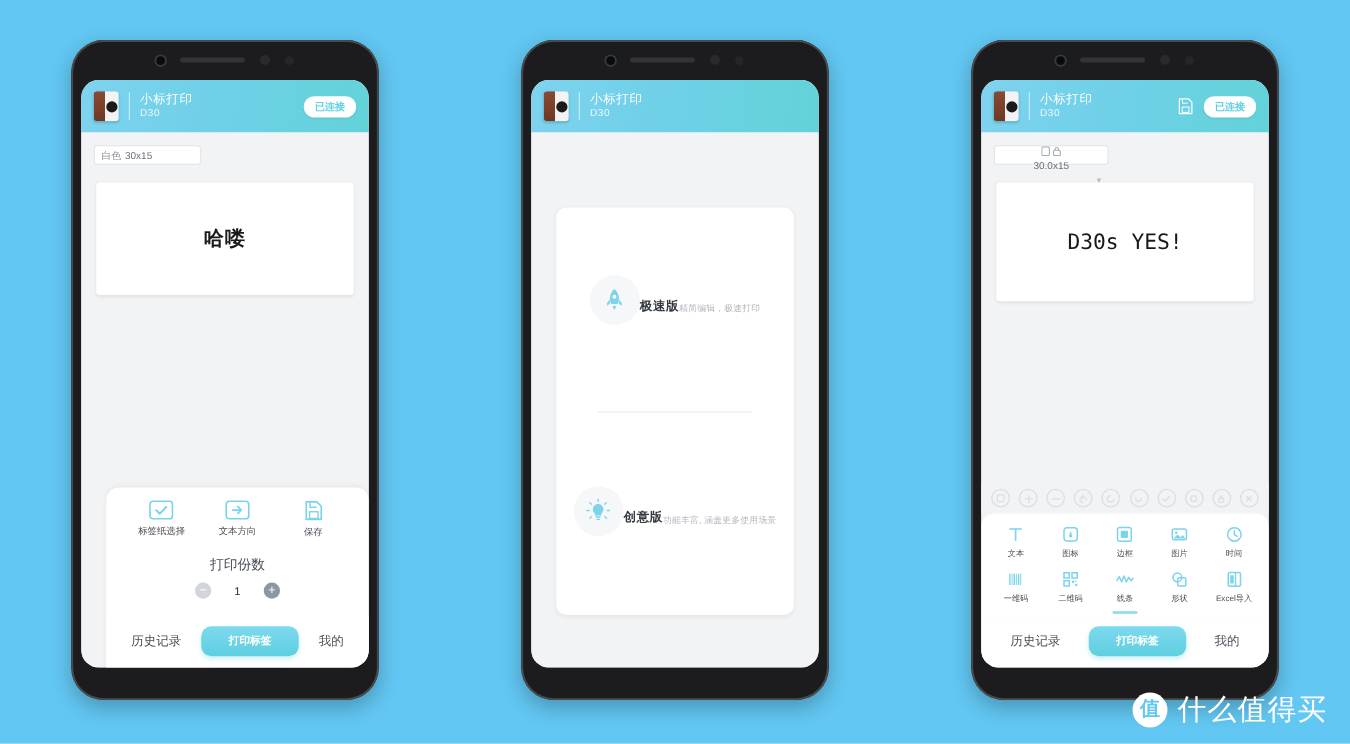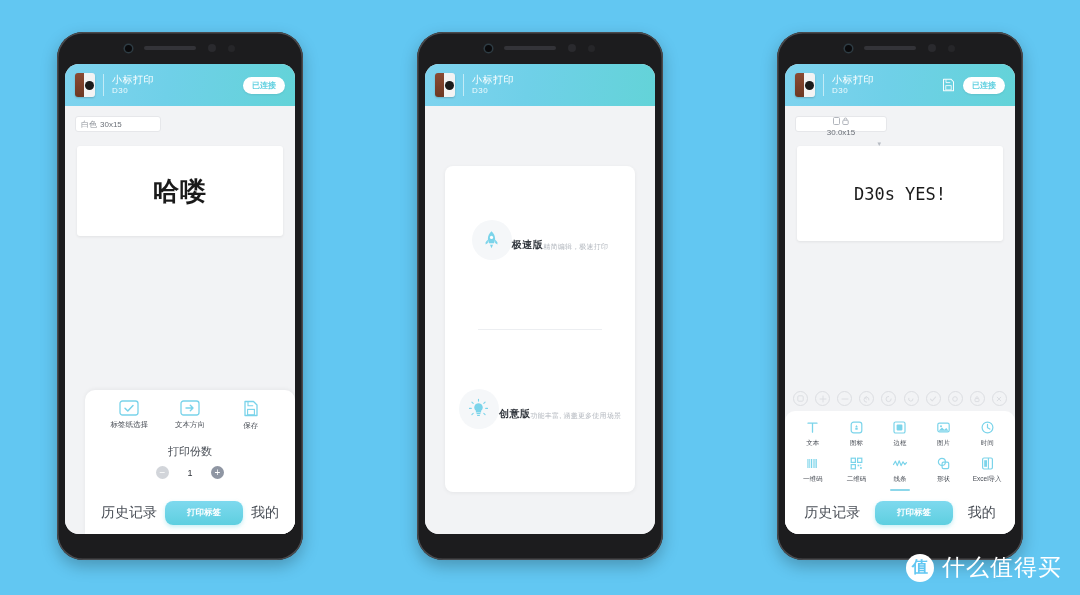--- a/index.html
+++ b/index.html
@@ -123,21 +123,21 @@
   .paper-select.wide { width: 92px; flex-direction: column; }
   .ps-mini { display: flex; gap: 2px; align-items: center; }
   .ps-chevron { margin-left: auto; font-size: 7px; color: #b7bcc3; }
   .label-canvas {
     margin: 4px 12px 0 12px;
     background: #ffffff;
     border-radius: 3px;
     display: flex; align-items: center; justify-content: center;
     box-shadow: 0 1px 3px rgba(0,0,0,.07);
   }
-  .label-text { font-size: 26px; color: #1a1a1a; font-weight: bold; letter-spacing: 1px; }
+  .label-text { font-size: 16px; color: #1a1a1a; font-weight: bold; letter-spacing: 1px; }
   .label-text.mono {
     font-family: "DejaVu Sans Mono", "Liberation Mono", monospace;
     font-size: 17px; letter-spacing: 0px; font-weight: normal;
   }
 
   
   .tool-panel {
     background: #ffffff;
     border-top-left-radius: 10px;
     border-top-right-radius: 10px;
@@ -163,21 +163,21 @@
   .step-btn.minus { background: #d2d5da; }
   .step-btn.plus { background: #8f96a3; }
   .copies-val { font-size: 9px; color: #2d3138; min-width: 10px; text-align: center; }
 
   
   .bottom-nav {
     display: flex; align-items: center; justify-content: space-around;
     padding: 8px 12px 9px 12px;
     background: #ffffff;
   }
-  .nav-txt { font-size: 14px; color: #4a4f57; }
+  .nav-txt { font-size: 10px; color: #4a4f57; }
   .nav-print {
     background: linear-gradient(180deg,#7ed9ee,#5ecfe0);
     color: #ffffff; font-size: 8.5px; font-weight: bold;
     padding: 6px 22px; border-radius: 8px;
     box-shadow: 0 2px 4px rgba(94,207,224,.35);
     white-space: nowrap;
   }
 
   
   .mode-card {

